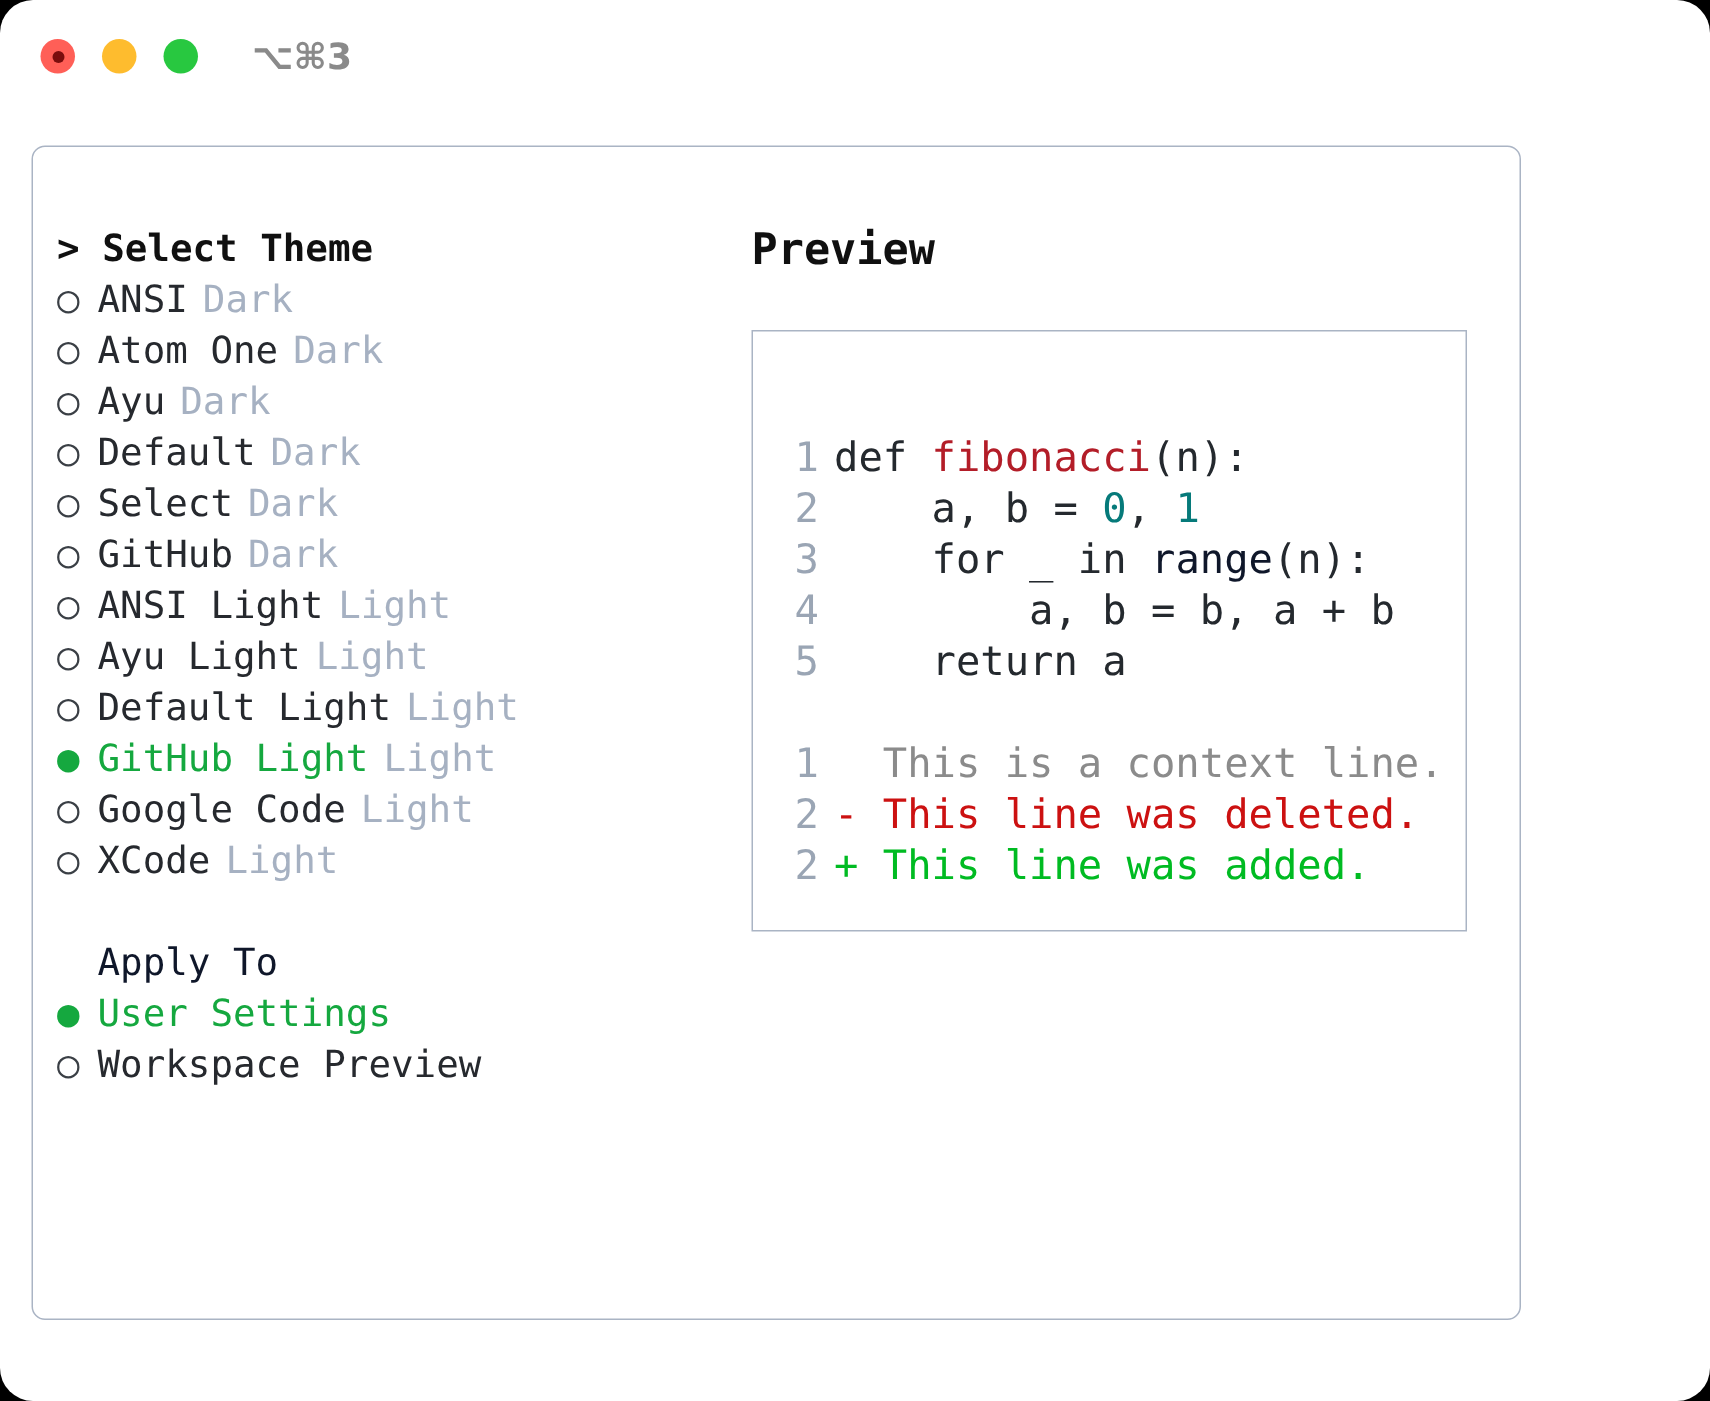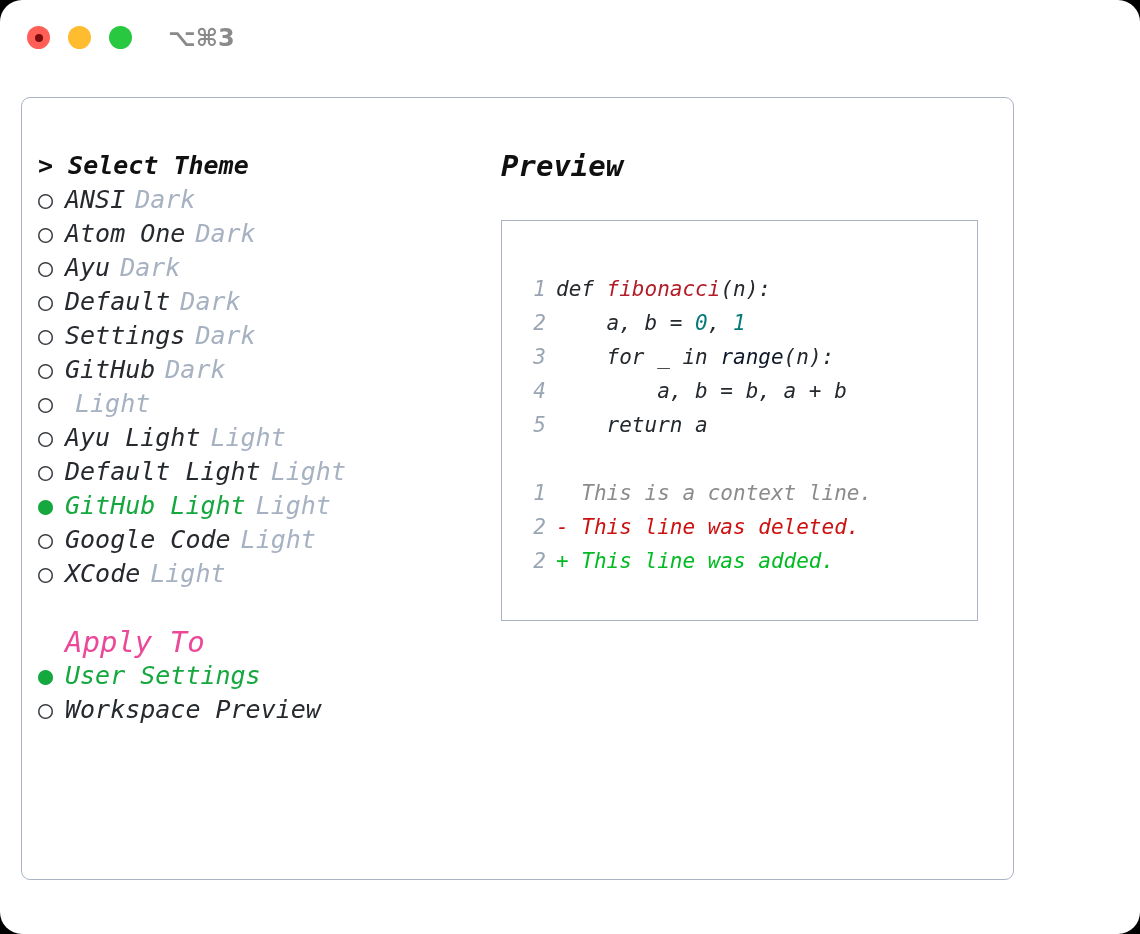--- a/index.html
+++ b/index.html
@@ -74,21 +74,20 @@
   .panel {
     position: absolute;
     left: 21px;
     top: 97px;
     width: 993px;
     height: 783px;
     border: 1px solid #aab4c4;
     border-radius: 9px;
     box-sizing: border-box;
     background: #ffffff;
-    font-style: italic;
   }
 
   .columns {
     position: absolute;
     left: 0; top: 0;
     width: 100%; height: 100%;
   }
 
   
   .left-col {
@@ -125,22 +124,22 @@
   .theme-name { color: #26292e; }
   .theme-row.selected .theme-name { color: #15a83f; }
   .theme-kind {
     color: #a6b1c2;
     padding-left: 10px;
   }
 
   .section-gap { height: 34px; }
 
   .group-head {
-    font-size: 29px;
-    color: #ec4899;
+    font-size: 25px;
+    color: #0f172a;
     line-height: 34px;
     padding-left: 27px;
     white-space: pre;
   }
 
   .help {
     margin-top: 30px;
     font-size: 23px;
     color: #a6b1c2;
     line-height: 34px;
@@ -166,22 +165,22 @@
     width: 477px;
     height: 401px;
     border: 1px solid #aab4c4;
     box-sizing: border-box;
     background: #ffffff;
     position: relative;
   }
   .code {
     position: absolute;
     left: 20px;
-    top: 51px;
-    font-size: 21px;
+    top: 68px;
+    font-size: 27px;
     line-height: 34px;
     white-space: pre;
   }
   .code-line { white-space: pre; }
   .ln {
     display: inline-block;
     width: 24px;
     text-align: right;
     color: #9aa5b4;
     margin-right: 10px;
@@ -213,23 +212,23 @@
     <div class="columns">
 
       <div class="left-col">
         <div class="list-head"><span class="caret">&gt; </span><span>Select Theme</span></div>
 
         <div id="theme-list">
             <div class="theme-row"><span class="bullet">○</span><span class="theme-name">ANSI</span><span class="theme-kind">Dark</span></div>
             <div class="theme-row"><span class="bullet">○</span><span class="theme-name">Atom One</span><span class="theme-kind">Dark</span></div>
             <div class="theme-row"><span class="bullet">○</span><span class="theme-name">Ayu</span><span class="theme-kind">Dark</span></div>
             <div class="theme-row"><span class="bullet">○</span><span class="theme-name">Default</span><span class="theme-kind">Dark</span></div>
-            <div class="theme-row"><span class="bullet">○</span><span class="theme-name">Settings</span><span class="theme-kind">Dark</span></div>
+            <div class="theme-row"><span class="bullet">○</span><span class="theme-name">Select</span><span class="theme-kind">Dark</span></div>
             <div class="theme-row"><span class="bullet">○</span><span class="theme-name">GitHub</span><span class="theme-kind">Dark</span></div>
-            <div class="theme-row"><span class="bullet">○</span><span class="theme-kind">Light</span></div>
+            <div class="theme-row"><span class="bullet">○</span><span class="theme-name">ANSI Light</span><span class="theme-kind">Light</span></div>
             <div class="theme-row"><span class="bullet">○</span><span class="theme-name">Ayu Light</span><span class="theme-kind">Light</span></div>
             <div class="theme-row"><span class="bullet">○</span><span class="theme-name">Default Light</span><span class="theme-kind">Light</span></div>
             <div class="theme-row selected"><span class="bullet">●</span><span class="theme-name">GitHub Light</span><span class="theme-kind">Light</span></div>
             <div class="theme-row"><span class="bullet">○</span><span class="theme-name">Google Code</span><span class="theme-kind">Light</span></div>
             <div class="theme-row"><span class="bullet">○</span><span class="theme-name">XCode</span><span class="theme-kind">Light</span></div>
           </div>
 
         <div class="section-gap"></div>
 
         <div class="group-head">Apply To</div>

